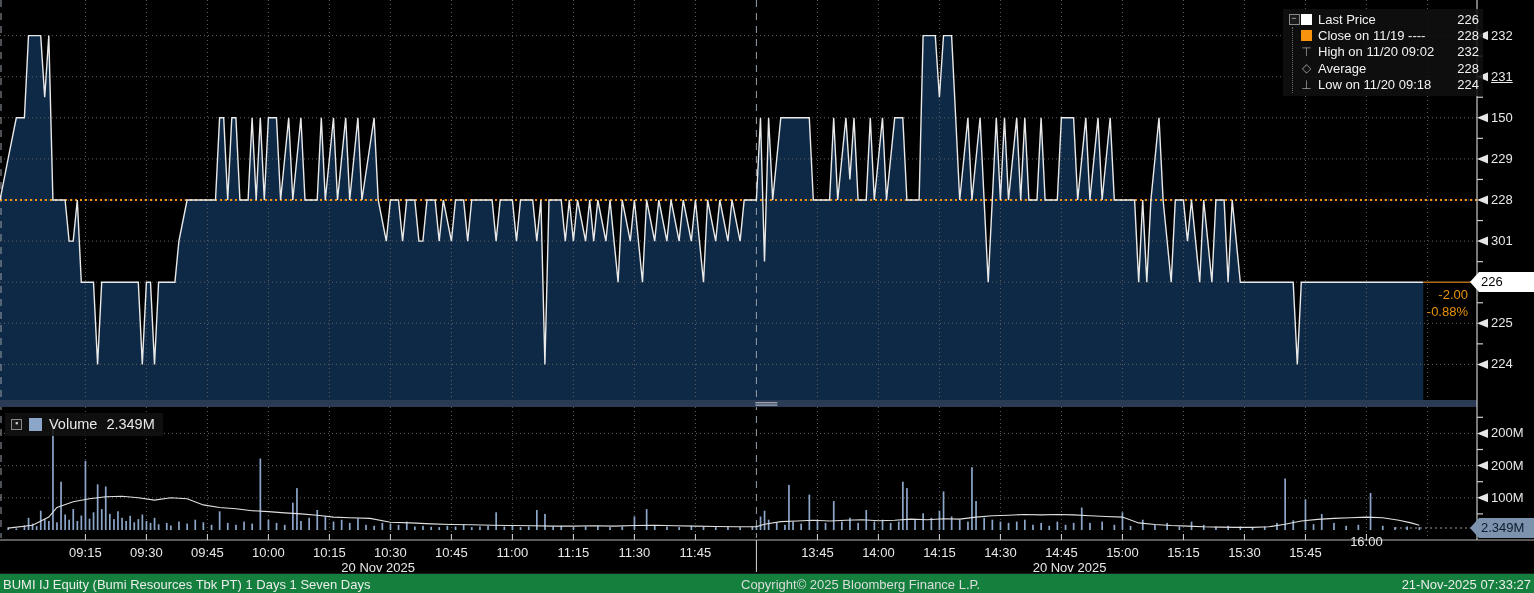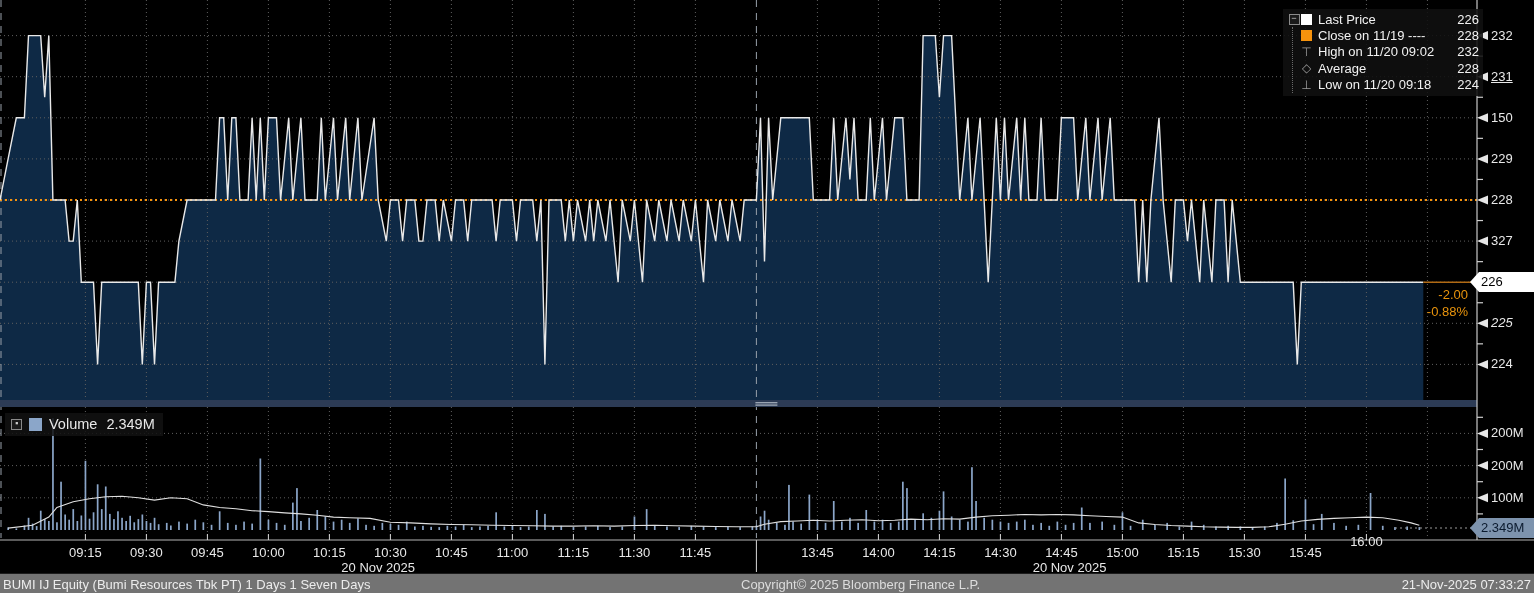--- a/index.html
+++ b/index.html
@@ -31,21 +31,21 @@
   .badge{position:absolute;font-size:13px;height:20px;line-height:20px;padding:0 4px 0 2px;z-index:6;}
   .badge .tip{position:absolute;left:-9px;top:0;width:0;height:0;border-top:10px solid transparent;
               border-bottom:10px solid transparent;}
   #price-badge{left:1479px;background:#ffffff;color:#000;width:51px;}
   #price-badge .tip{border-right:9px solid #ffffff;}
   #vol-badge{left:1479px;background:#7d93ad;color:#0b1a2e;width:51px;}
   #vol-badge .tip{border-right:9px solid #7d93ad;}
   
   #chg{position:absolute;right:66px;text-align:right;font-size:13px;color:#e8930c;line-height:17px;z-index:4;}
   
-  .statusbar{position:absolute;left:0;top:573px;width:1534px;height:20px;background:#737373;
+  .statusbar{position:absolute;left:0;top:573px;width:1534px;height:20px;background:#15803d;
              border-top:1px solid #1c1c1c;font-size:13px;color:#ececec;}
   .statusbar .sl{position:absolute;left:3px;top:3px;}
   .statusbar .sc{position:absolute;left:741px;top:3px;color:#dcdcdc;}
   .statusbar .sr{position:absolute;right:3px;top:3px;}
 </style>
 </head>
 <body>
 
 <div id="app">
 
@@ -403,23 +403,23 @@
     <span>2.349M</span>
   </div>
 
   <div class="statusbar">
     <span class="sl">BUMI IJ Equity (Bumi Resources Tbk PT) 1 Days 1 Seven Days</span>
     <span class="sc">Copyright© 2025 Bloomberg Finance L.P.</span>
     <span class="sr">21-Nov-2025 07:33:27</span>
   </div>
 
 <div class="label ylabel" style="left: 1491px; top: 356.4px;">224</div>
-    <div class="label ylabel" style="left: 1491px; top: 315.3px; font-style: italic;">225</div>
+    <div class="label ylabel" style="left: 1491px; top: 315.3px;">225</div>
     <div class="label ylabel" style="left: 1491px; top: 274.2px;">226</div>
-    <div class="label ylabel" style="left: 1491px; top: 233.1px;">327</div>
+    <div class="label ylabel" style="left: 1491px; top: 233.1px;">301</div>
     <div class="label ylabel" style="left: 1491px; top: 192px;">228</div>
     <div class="label ylabel" style="left: 1491px; top: 150.9px;">229</div>
     <div class="label ylabel" style="left: 1491px; top: 109.8px;">150</div>
     <div class="label ylabel" style="left: 1491px; top: 68.7px; text-decoration: underline;">231</div>
     <div class="label ylabel" style="left: 1491px; top: 27.6px;">232</div>
     <div class="label ylabel" style="left: 1491px; top: 489.8px;">100M</div>
     <div class="label ylabel" style="left: 1491px; top: 457.6px;">200M</div>
     <div class="label ylabel" style="left: 1491px; top: 425.4px;">200M</div>
     <div class="label xlabel" style="left: 85.4007px; top: 545px;">09:15</div>
     <div class="label xlabel" style="left: 146.401px; top: 545px;">09:30</div>

